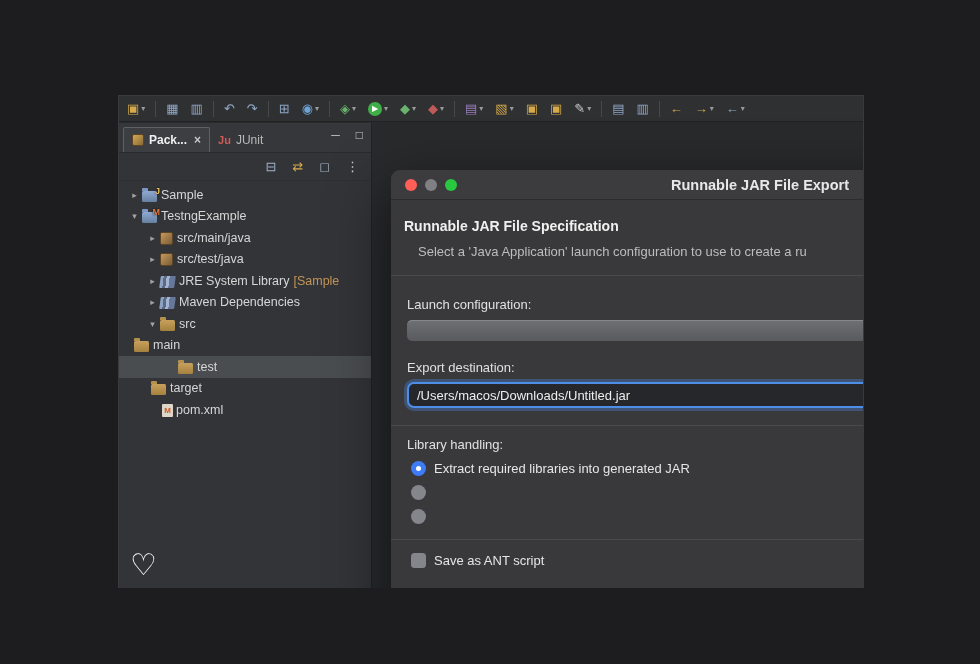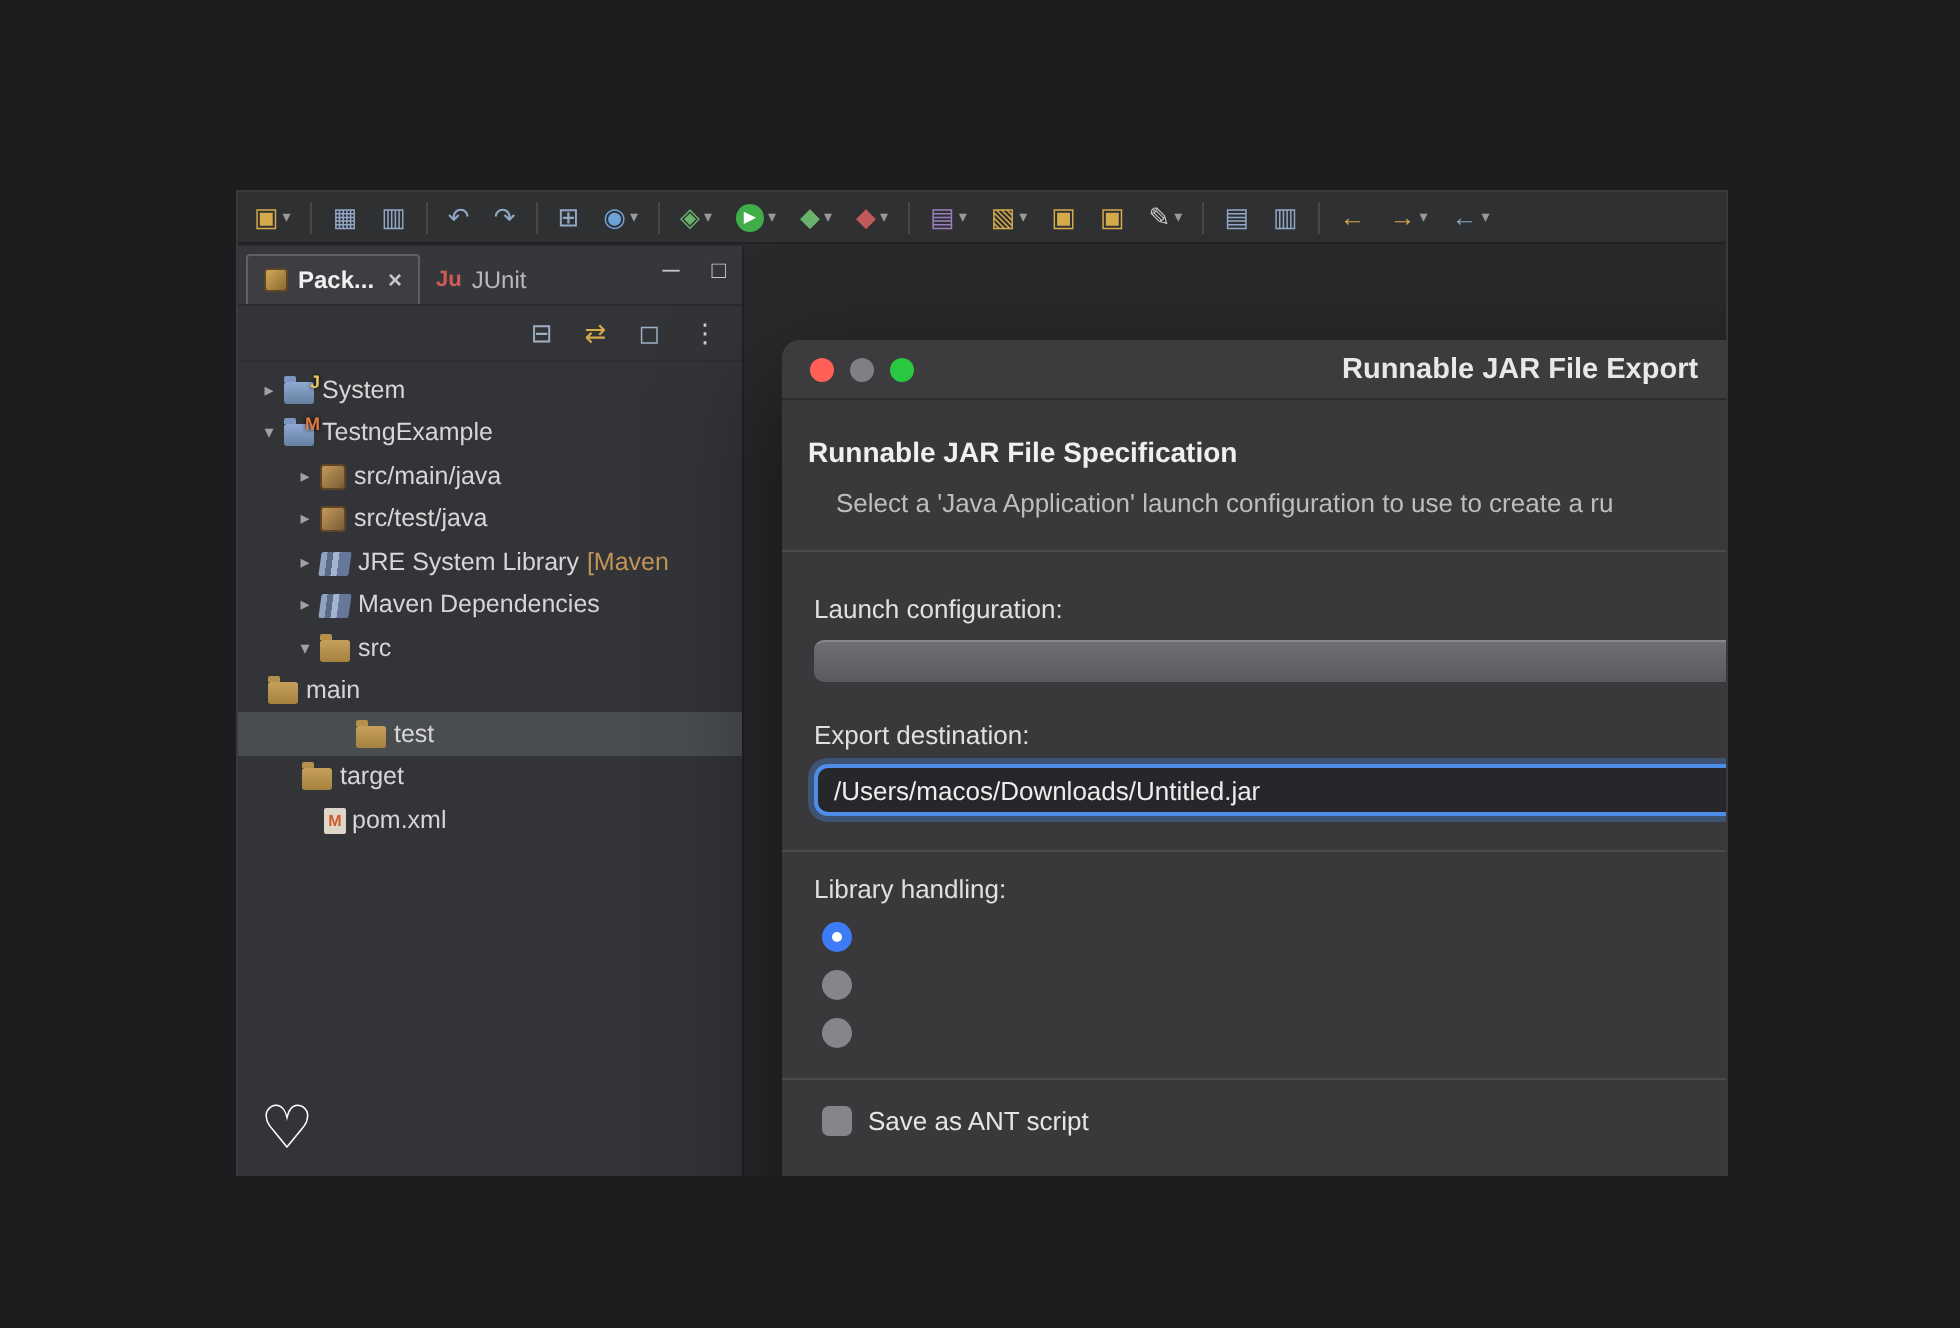--- a/index.html
+++ b/index.html
@@ -200,21 +200,21 @@
             <span class="vb-btn" style="color: rgb(212, 170, 74);">⇄</span>
             <span class="vb-btn" style="color: rgb(159, 176, 196);">◻</span>
             <span class="vb-btn" style="color: rgb(207, 207, 207);">⋮</span>
           </div>
         <div class="tree" id="tree">
             <div class="row" style="padding-left: 8px;">
               <span class="chev">▸</span>
               <span class="i i-java-project">
                 <span class="badge" style="color: rgb(236, 194, 90);">J</span>
               </span>
-              <span>System</span>
+              <span>Sample</span>
             </div>
             <div class="row" style="padding-left: 8px;">
               <span class="chev">▾</span>
               <span class="i i-maven-project">
                 <span class="badge" style="color: rgb(224, 122, 63);">M</span>
               </span>
               <span>TestngExample</span>
             </div>
             <div class="row" style="padding-left: 26px;">
               <span class="chev">▸</span>
@@ -223,21 +223,21 @@
             </div>
             <div class="row" style="padding-left: 26px;">
               <span class="chev">▸</span>
               <span class="i i-source-package"></span>
               <span>src/test/java</span>
             </div>
             <div class="row" style="padding-left: 26px;">
               <span class="chev">▸</span>
               <span class="i i-library"></span>
               <span>JRE System Library</span>
-              <span class="deco" style="color: rgb(194, 149, 85);">[Maven</span>
+              <span class="deco" style="color: rgb(194, 149, 85);">[Sample</span>
             </div>
             <div class="row" style="padding-left: 26px;">
               <span class="chev">▸</span>
               <span class="i i-library"></span>
               <span>Maven Dependencies</span>
             </div>
             <div class="row" style="padding-left: 26px;">
               <span class="chev">▾</span>
               <span class="i i-folder"></span>
               <span>src</span>
@@ -287,20 +287,21 @@
 
         <div class="lbl m-export">Export destination:</div>
         <input class="field" readonly="" value="/Users/macos/Downloads/Untitled.jar" style="">
 
         <div class="hr hr2"></div>
 
         <div class="lbl m-library">Library handling:</div>
         <div id="radios">
             <div class="radio-row">
               <span class="radio on"></span>
+              <span>Extract required libraries into generated JAR</span>
             </div>
             <div class="radio-row">
               <span class="radio"></span>
             </div>
             <div class="radio-row">
               <span class="radio"></span>
             </div>
           </div>
 
         <div class="hr hr3"></div>

